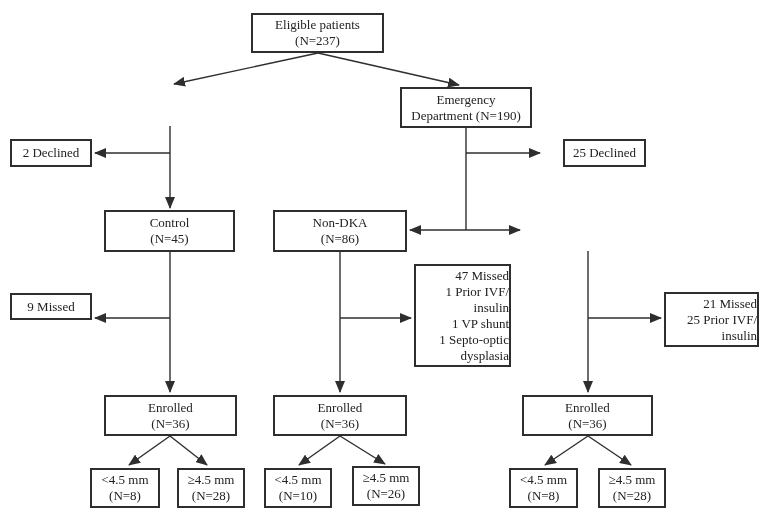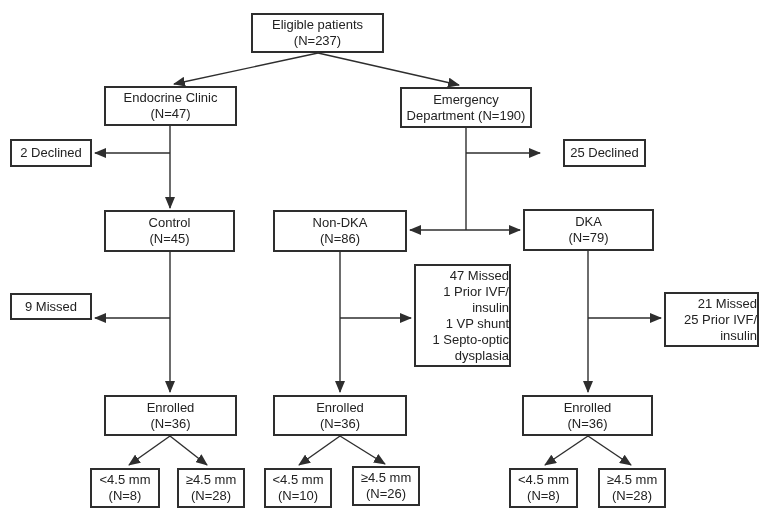--- a/index.html
+++ b/index.html
@@ -1,21 +1,21 @@
 <!DOCTYPE html>
 <html><head>
 <meta charset="utf-8">
 <style>
   html, body { margin: 0; padding: 0; background: #ffffff; }
   .stage {
     position: relative;
     width: 768px;
     height: 518px;
     background: #ffffff;
-    font-family: Liberation Sans, sans-serif;
+    font-family: Liberation Serif, serif;
     color: #222222;
     overflow: hidden;
   }
   svg.connectors {
     position: absolute;
     left: 0; top: 0;
     z-index: 0;
   }
   .box {
     position: absolute;
@@ -78,24 +78,20 @@
       <line x1="588" y1="436" x2="545" y2="465" marker-end="url(#arrow)"></line>
       <line x1="588" y1="436" x2="631" y2="465" marker-end="url(#arrow)"></line>
     </g>
   </svg>
 
   <div class="box" style="left:251px; top:13px; width:133px; height:40px;">
     <div class="bline">Eligible patients</div>
     <div class="bline">(N=237)</div>
   </div>
 
-  <div class="box" style="left:104px; top:86px; width:133px; height:40px;">
-    <div class="bline">Endocrine Clinic</div>
-    <div class="bline">(N=47)</div>
-  </div>
 
   <div class="box" style="left:400px; top:87px; width:132px; height:41px;">
     <div class="bline">Emergency</div>
     <div class="bline">Department (N=190)</div>
   </div>
 
   <div class="box" style="left:10px; top:139px; width:82px; height:28px;">
     <div class="bline">2 Declined</div>
   </div>
 
@@ -106,24 +102,20 @@
   <div class="box" style="left:104px; top:210px; width:131px; height:42px;">
     <div class="bline">Control</div>
     <div class="bline">(N=45)</div>
   </div>
 
   <div class="box" style="left:273px; top:210px; width:134px; height:42px;">
     <div class="bline">Non-DKA</div>
     <div class="bline">(N=86)</div>
   </div>
 
-  <div class="box" style="left:523px; top:209px; width:131px; height:42px;">
-    <div class="bline">DKA</div>
-    <div class="bline">(N=79)</div>
-  </div>
 
   <div class="box" style="left:10px; top:293px; width:82px; height:27px;">
     <div class="bline">9 Missed</div>
   </div>
 
   <div class="box left-align" style="left:414px; top:264px; width:97px; height:103px;">
     <div class="bline">47 Missed</div>
     <div class="bline">1 Prior IVF/</div>
     <div class="bline indent">insulin</div>
     <div class="bline">1 VP shunt</div>

